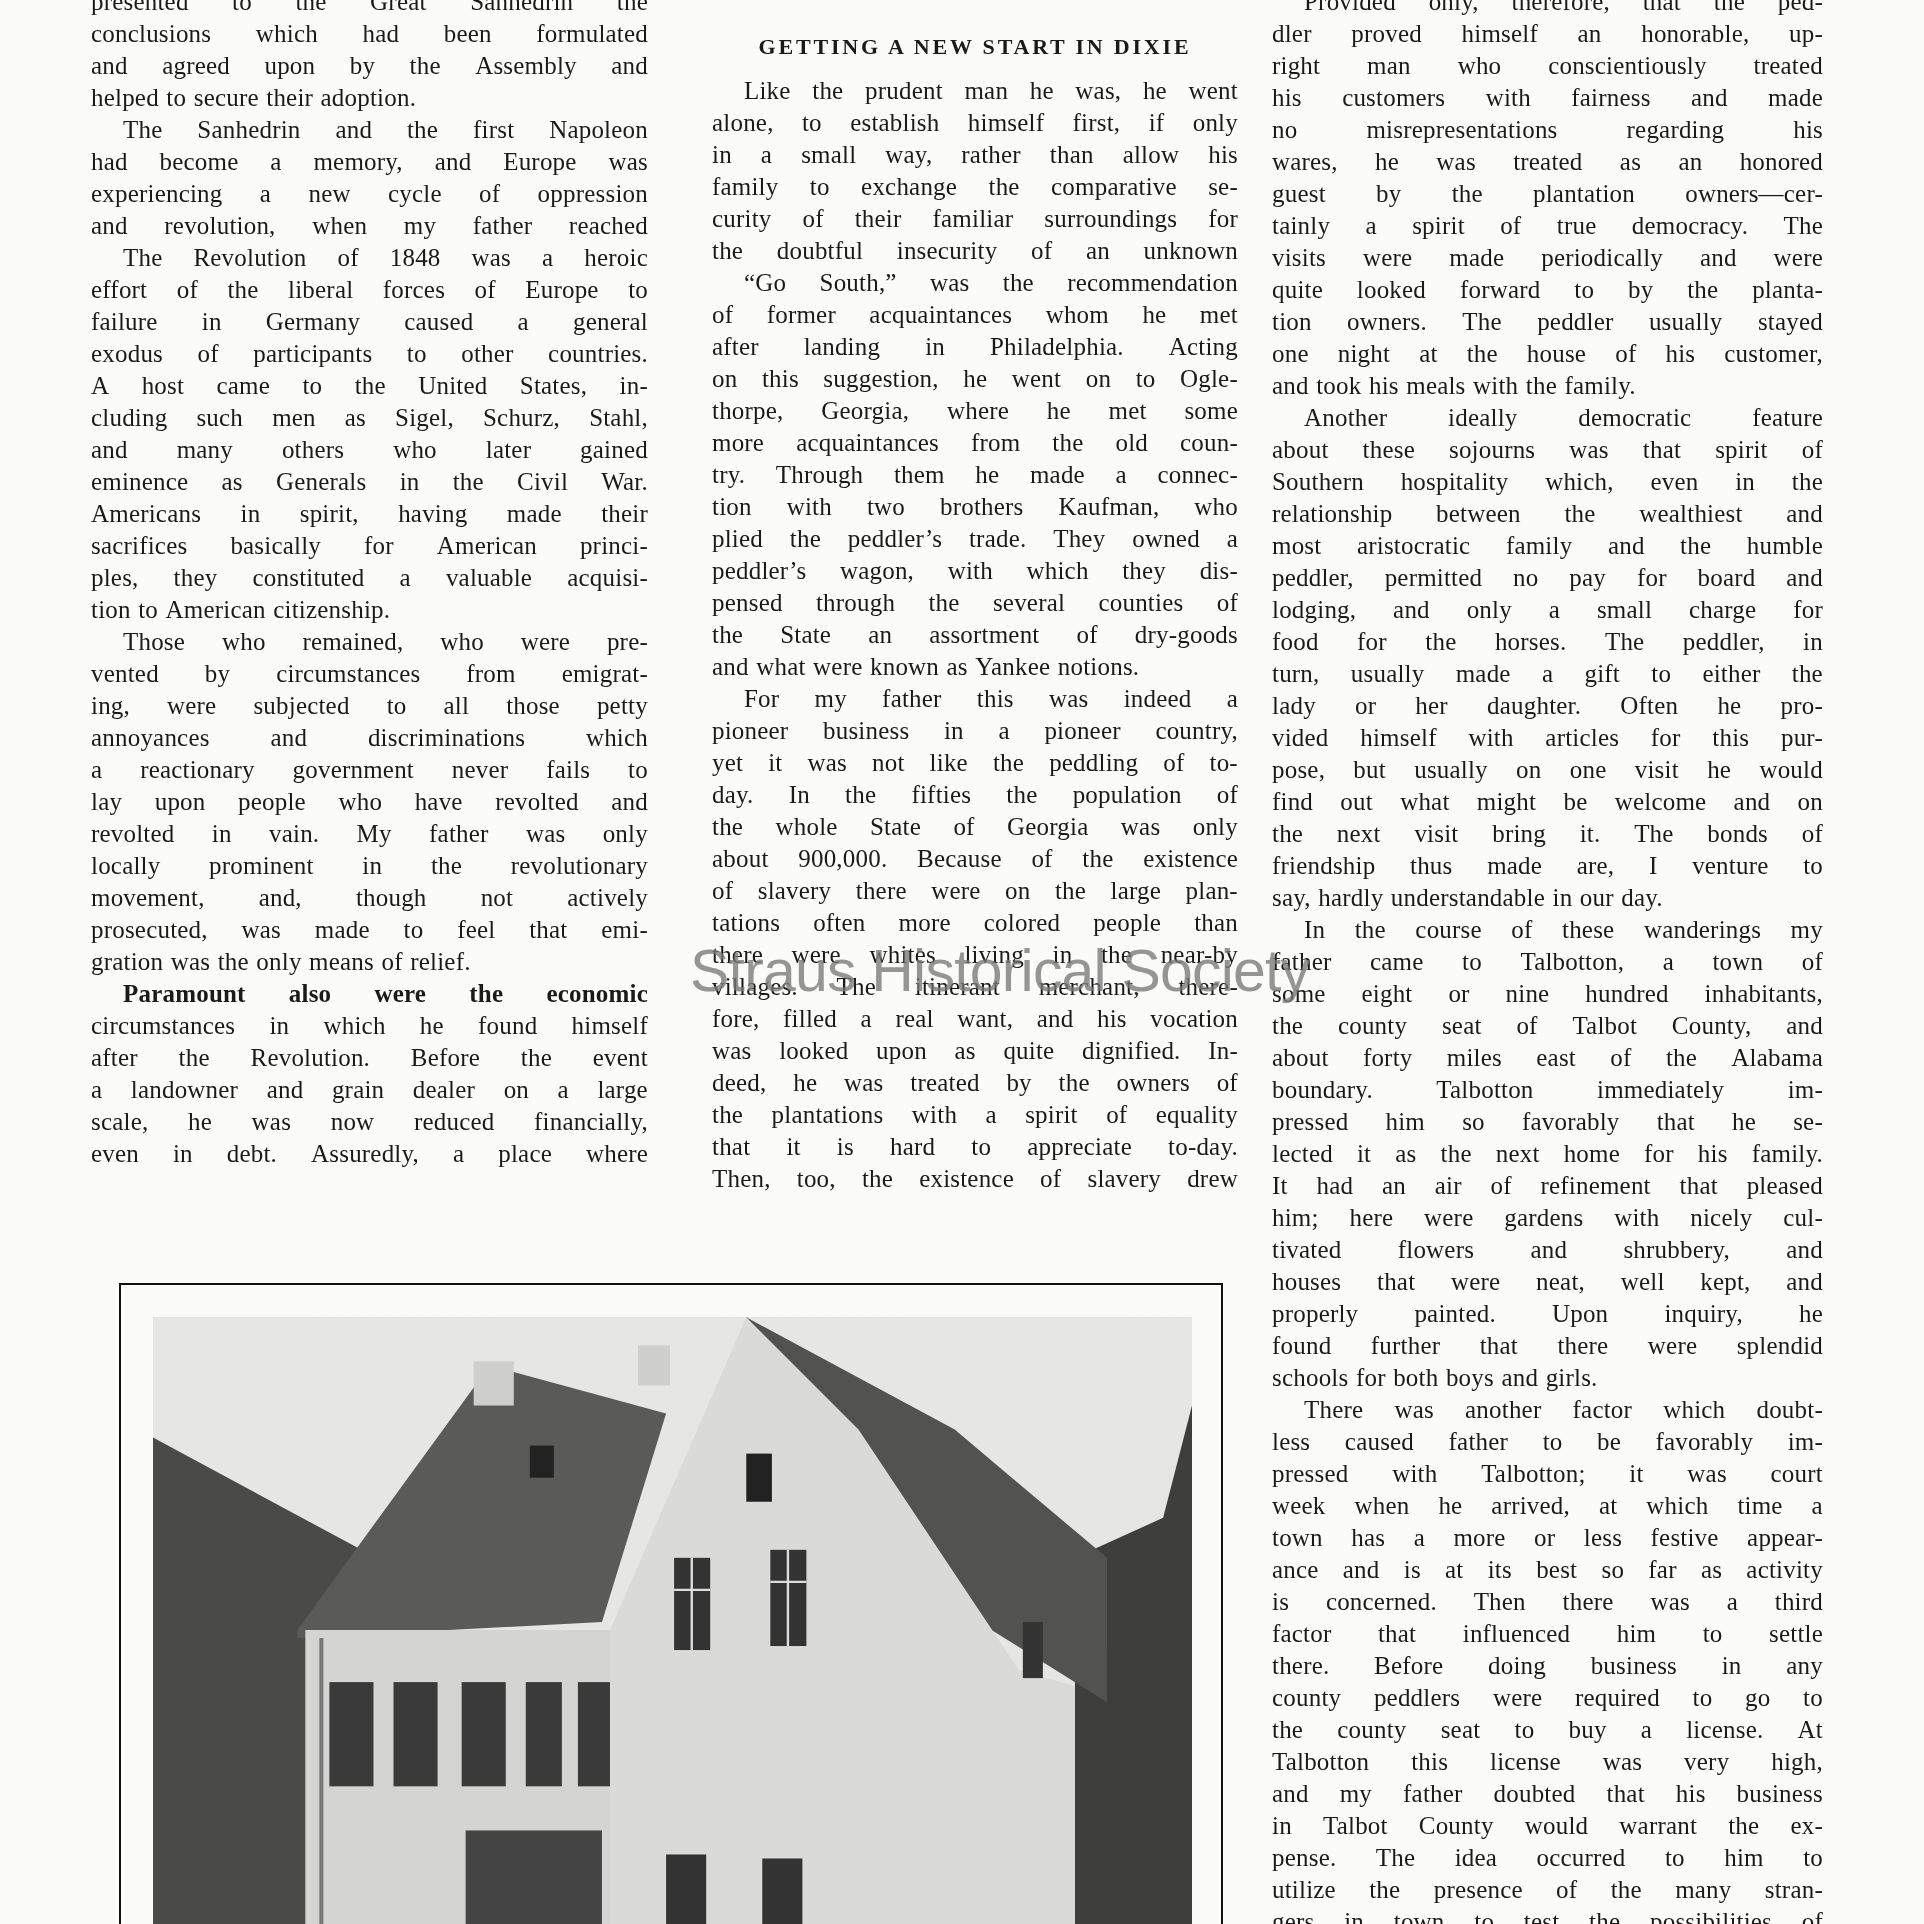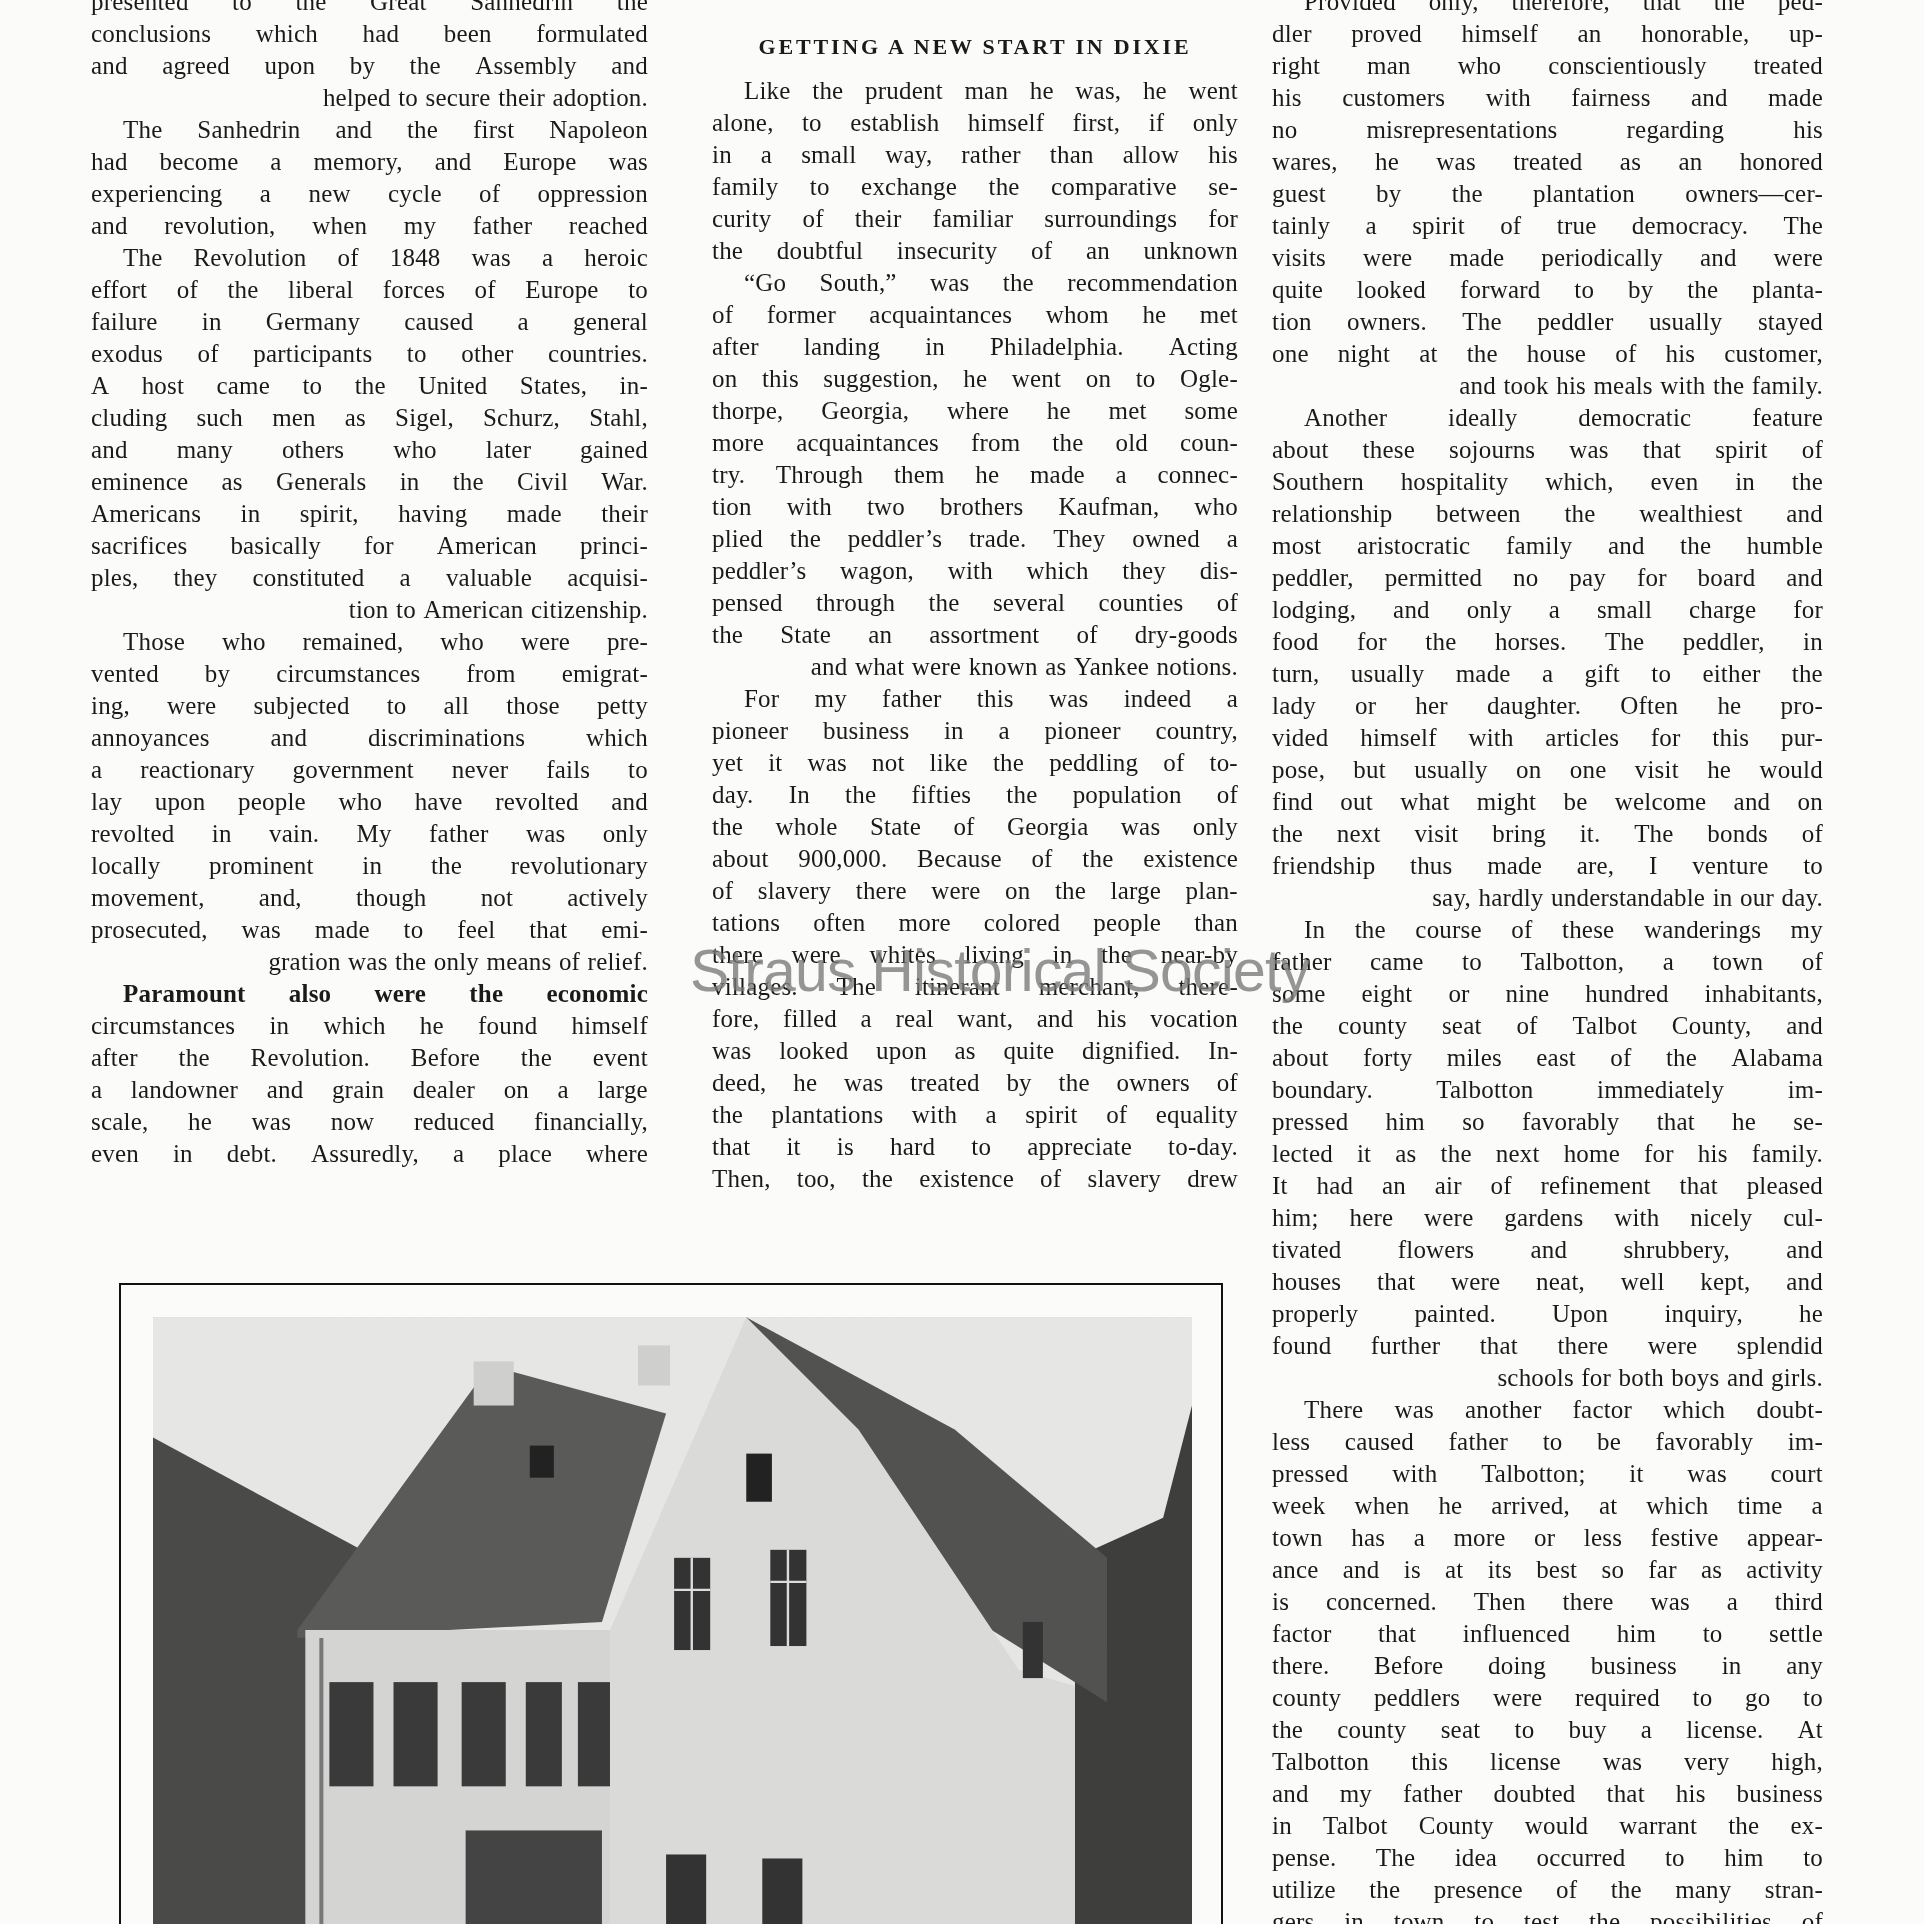--- a/index.html
+++ b/index.html
@@ -13,21 +13,21 @@
     position:absolute; top:0;
     font-size:25px; line-height:32px;
     text-align:justify; text-align-last:justify;
     letter-spacing:0.2px;
   }
   .col .line { display:block; white-space:nowrap; height:32px; overflow:visible; }
   #col-left { left:91px; width:557px; top:-14.4px; }
   #col-mid { left:712px; width:526px; top:75px; }
   #col-right { left:1272px; width:551px; top:-14.4px; }
   .lj { display:flex; justify-content:space-between; }
-  .lj.left { justify-content:flex-end; gap:0.3em; }
+  .lj.left { justify-content:flex-start; gap:0.3em; }
   .heading {
     position:absolute; left:712px; width:526px; top:34px; text-align:center;
     font-size:22px; letter-spacing:2.8px; font-weight:bold;
   }
   .watermark {
     position:absolute; left:690px; top:937px; width:553px;
     font-family:Liberation Sans, sans-serif;
     font-size:59px; color:rgba(120,120,120,0.78); white-space:nowrap;
     letter-spacing:-0.8px; pointer-events:none;
   }

